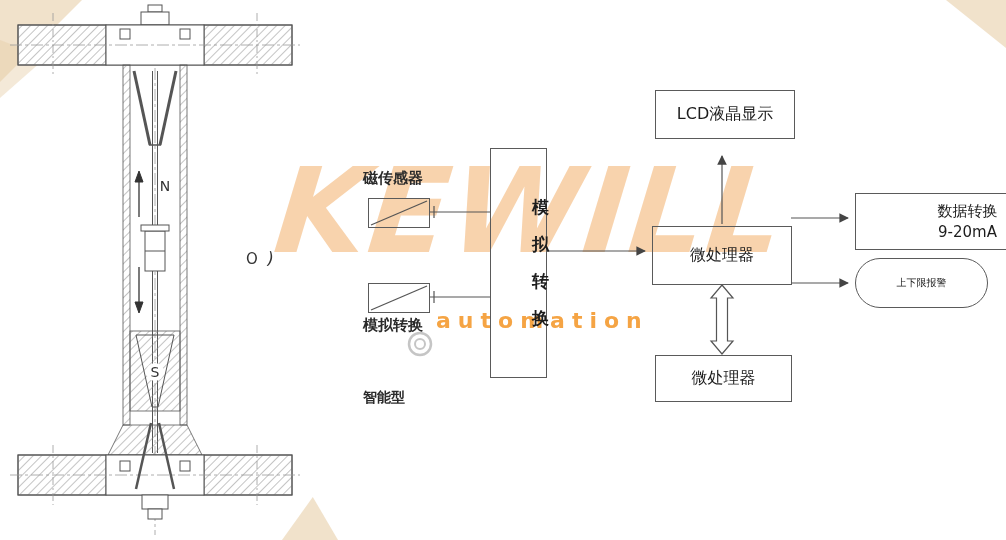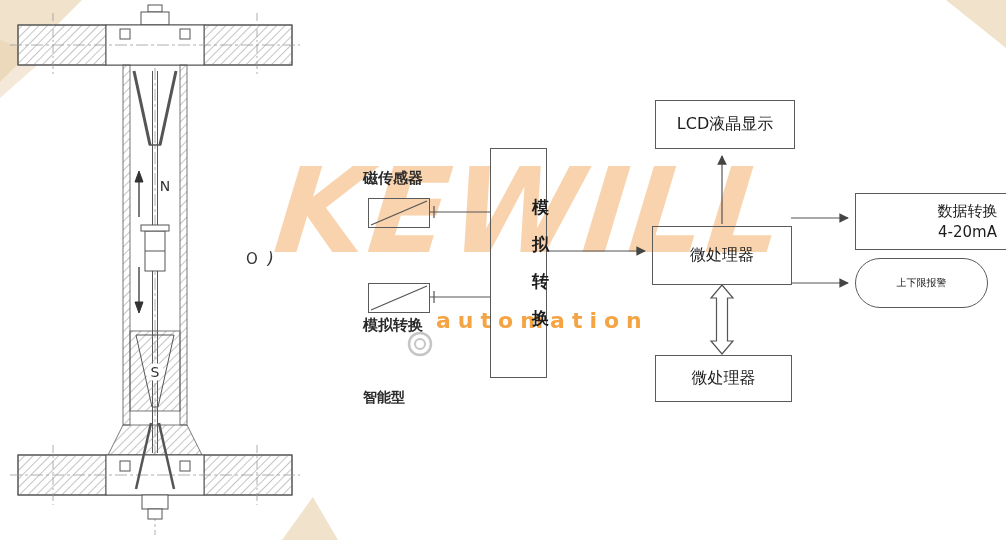--- a/index.html
+++ b/index.html
@@ -29,21 +29,21 @@
   
   .box{
     position:absolute;z-index:2;border:1.3px solid #5a5a5a;background:transparent;
     display:flex;align-items:center;justify-content:center;
     font-size:16px;color:#1d1d1d;text-align:center;
   }
   #box-sensor1{left:368px;top:198px;width:60px;height:28px;}
   #box-sensor2{left:368px;top:283px;width:60px;height:28px;}
   #box-analog {left:490px;top:148px;width:55px;height:228px;}
   #box-mcu    {left:652px;top:226px;width:138px;height:57px;}
-  #box-lcd    {left:655px;top:100px;width:138px;height:47px;}
+  #box-lcd    {left:655px;top:90px;width:138px;height:47px;}
   #box-data   {left:855px;top:193px;width:131px;height:55px;flex-direction:column;line-height:1.35;font-size:15px;padding-left:46px;}
   #box-alarm  {left:855px;top:258px;width:131px;height:48px;font-size:10px;border-radius:25px;}
   #box-mcu2   {left:655px;top:355px;width:135px;height:45px;}
   .sensor-slash{position:absolute;inset:0;width:100%;height:100%;}
   .vtext{width:20px;font-size:17px;font-weight:600;line-height:37px;text-align:center;word-break:break-all;margin-left:44px;}
   .lbl{position:absolute;z-index:2;font-size:15px;font-weight:600;color:#2a2a2a;white-space:nowrap;}
   #lbl-magnetic{left:363px;top:169px;}
   #lbl-temp{left:363px;top:316px;}
   #lbl-smart{left:363px;top:389px;font-size:14px;}
   #lbl-o{left:246px;top:248px;font-weight:400;color:#333;font-size:15px;}
@@ -196,21 +196,21 @@
   <div class="box" id="box-mcu">
     <span>微处理器</span>
   </div>
 
   <div class="box" id="box-lcd">
     <span>LCD液晶显示</span>
   </div>
 
   <div class="box" id="box-data">
     <span>数据转换</span>
-    <span>4-20mA</span>
+    <span>9-20mA</span>
   </div>
 
   <div class="box" id="box-alarm">
     <span>上下限报警</span>
   </div>
 
   <div class="box" id="box-mcu2">
     <span>微处理器</span>
   </div>
 

